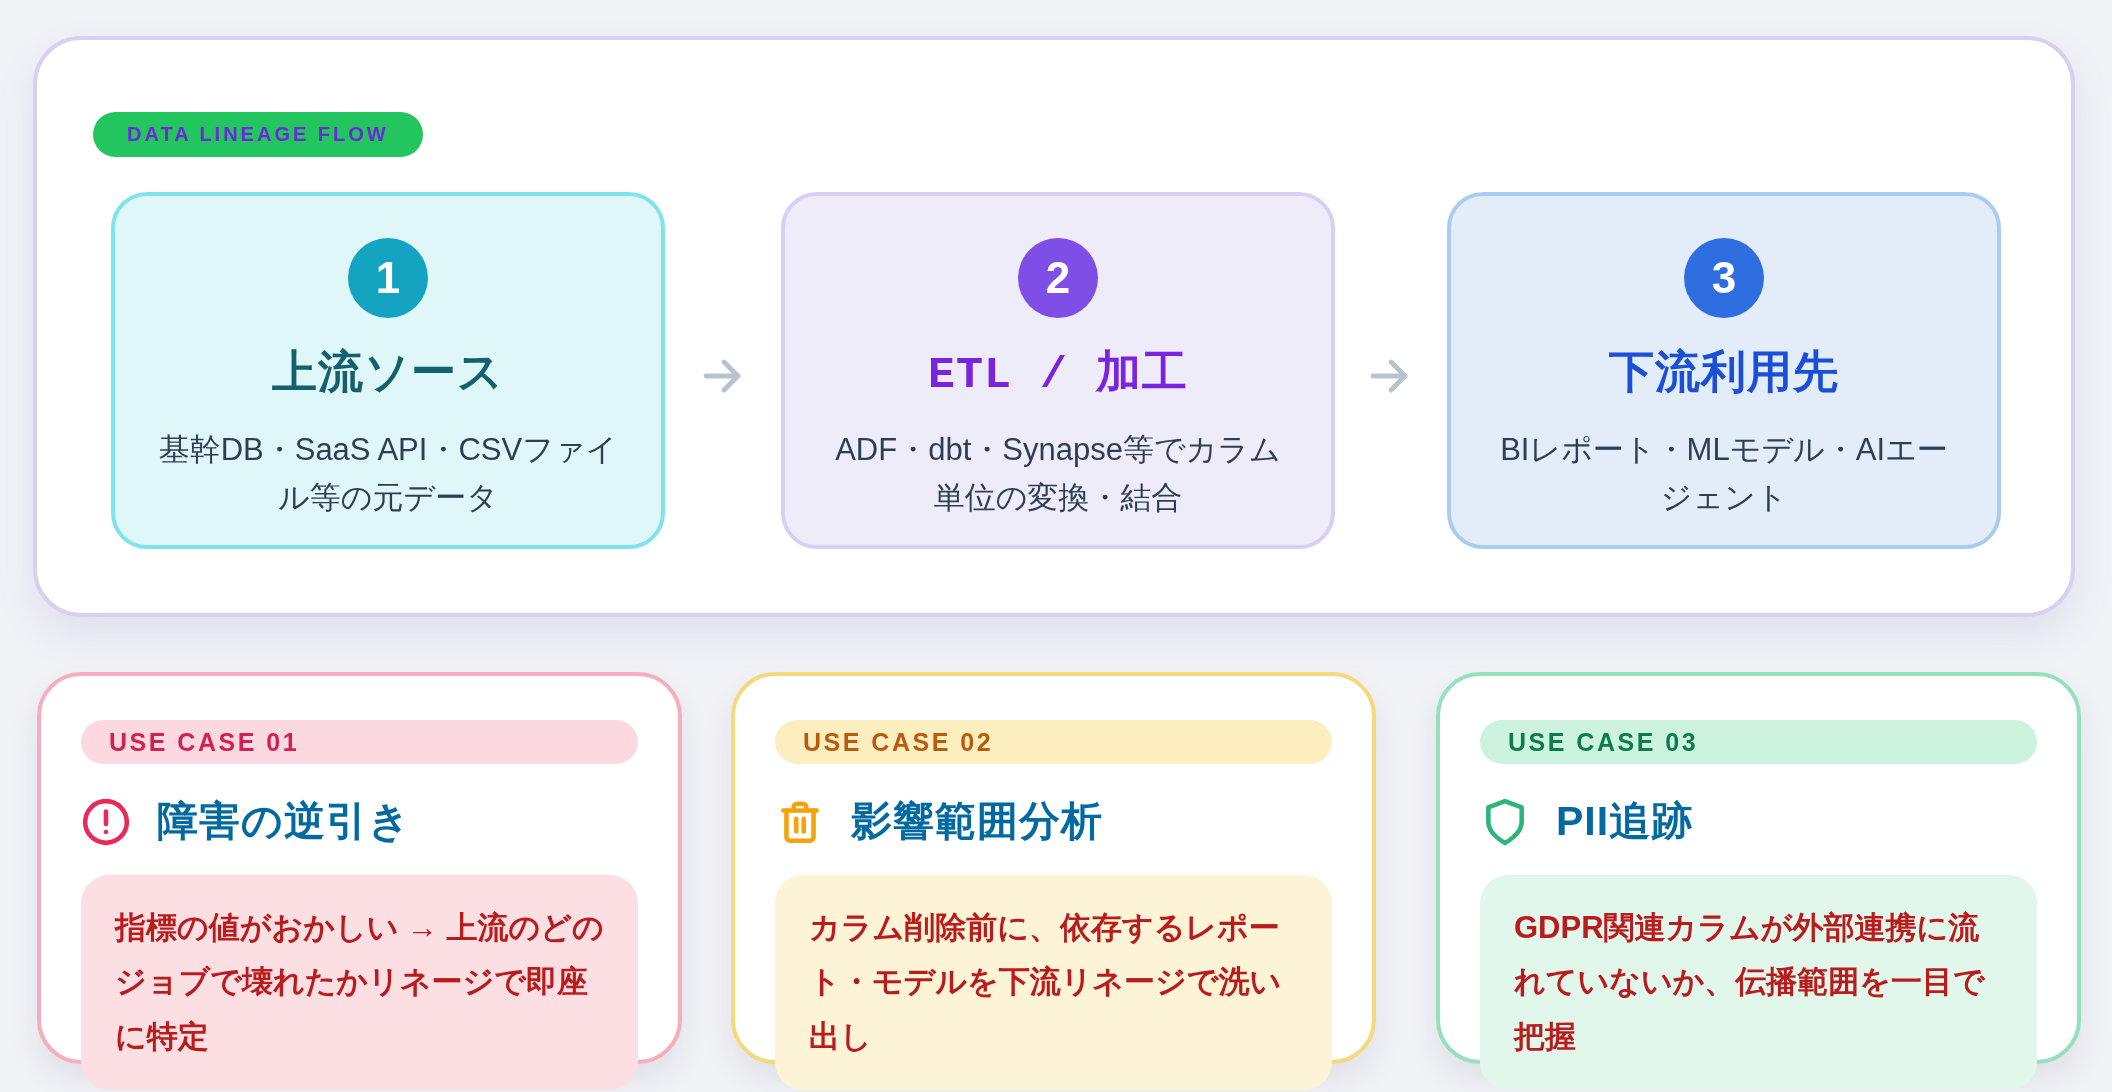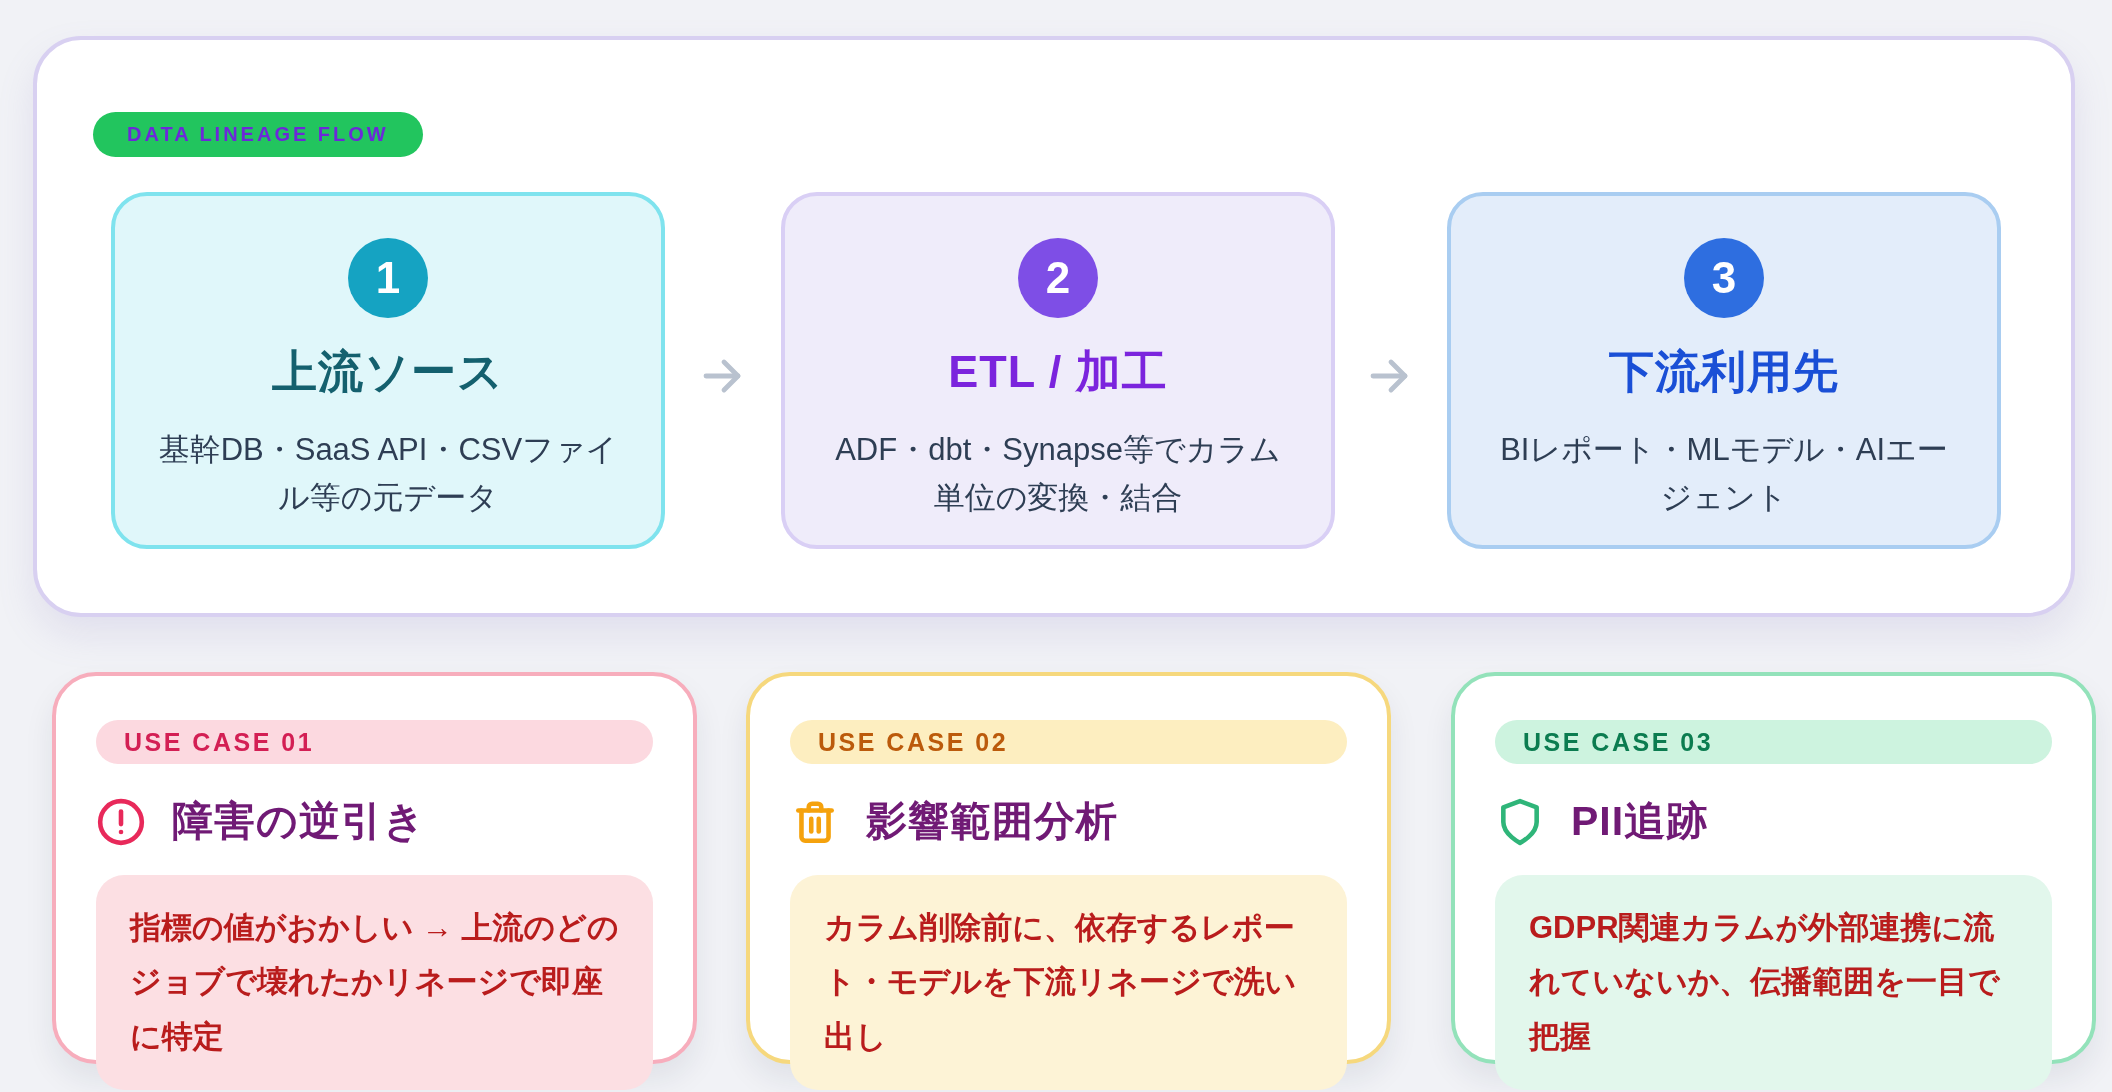--- a/index.html
+++ b/index.html
@@ -35,55 +35,54 @@
   .step2{left:744px;background:#efecfa;border-color:#d9cff5;}
   .step3{left:1410px;background:#e3edfa;border-color:#a9cdf1;}
   .step-num{
     margin-top:42px;width:80px;height:80px;border-radius:50%;
     display:flex;align-items:center;justify-content:center;
     color:#ffffff;font-size:44px;font-weight:800;
   }
   .step1 .step-num{background:#15a3c2;}
   .step2 .step-num{background:#7e4ee6;}
   .step3 .step-num{background:#2e6ee0;}
-  .step-title{margin-top:24px;font-size:45px;font-weight:800;letter-spacing:1px;}
+  .step-title{margin-top:24px;font-size:45px;font-weight:800;letter-spacing:1px;font-family:Liberation Mono, monospace;}
   .step1 .step-title{color:#14606e;}
   .step2 .step-title{color:#7b24dd;}
   .step3 .step-title{color:#1a4fd6;margin-top:24px;}
   .step-desc{
     margin-top:24px;padding:0 42px;
     font-size:31px;line-height:1.55;font-weight:400;color:#2e3e54;
   }
   .flow-arrow{position:absolute;width:48px;height:48px;top:312px;}
   .arrow1{left:661px;}
   .arrow2{left:1328px;}
 
   
   .uc{
     position:absolute;top:672px;width:645px;height:392px;
     box-sizing:border-box;background:#ffffff;
     border:4px solid;border-radius:44px;
     padding:44px 40px 0 40px;
     box-shadow:0 16px 30px rgba(30,40,60,.08);
-    margin-left:15px;
   }
   .ucA{left:37px;border-color:#f7adbc;}
   .ucB{left:731px;border-color:#f6d87d;}
   .ucC{left:1436px;border-color:#93e2ba;}
   .uc-badge{
     height:44px;border-radius:22px;box-sizing:border-box;
     display:flex;align-items:center;padding-left:28px;
     font-size:25px;font-weight:800;letter-spacing:2.5px;
   }
   .ucA .uc-badge{background:#fcd9e0;color:#d31f54;}
   .ucB .uc-badge{background:#fdeec0;color:#bb5a0b;}
   .ucC .uc-badge{background:#cdf3df;color:#0b7c50;}
   .uc-title-row{display:flex;align-items:center;gap:26px;margin-top:30px;}
   .uc-icon{width:50px;height:50px;flex:0 0 50px;display:block;}
-  .uc-title{font-size:41px;font-weight:800;color:#701a75;letter-spacing:1px;}
+  .uc-title{font-size:41px;font-weight:800;color:#0369a1;letter-spacing:1px;}
   .uc-body{
     margin-top:26px;border-radius:28px;padding:26px 34px;
     font-size:31px;line-height:1.75;font-weight:700;color:#b91c1c;
   }
   .ucA .uc-body{background:#fcdfe3;}
   .ucB .uc-body{background:#fdf3d6;}
   .ucC .uc-body{background:#e2f7ec;}
 </style>
 </head>
 <body>

